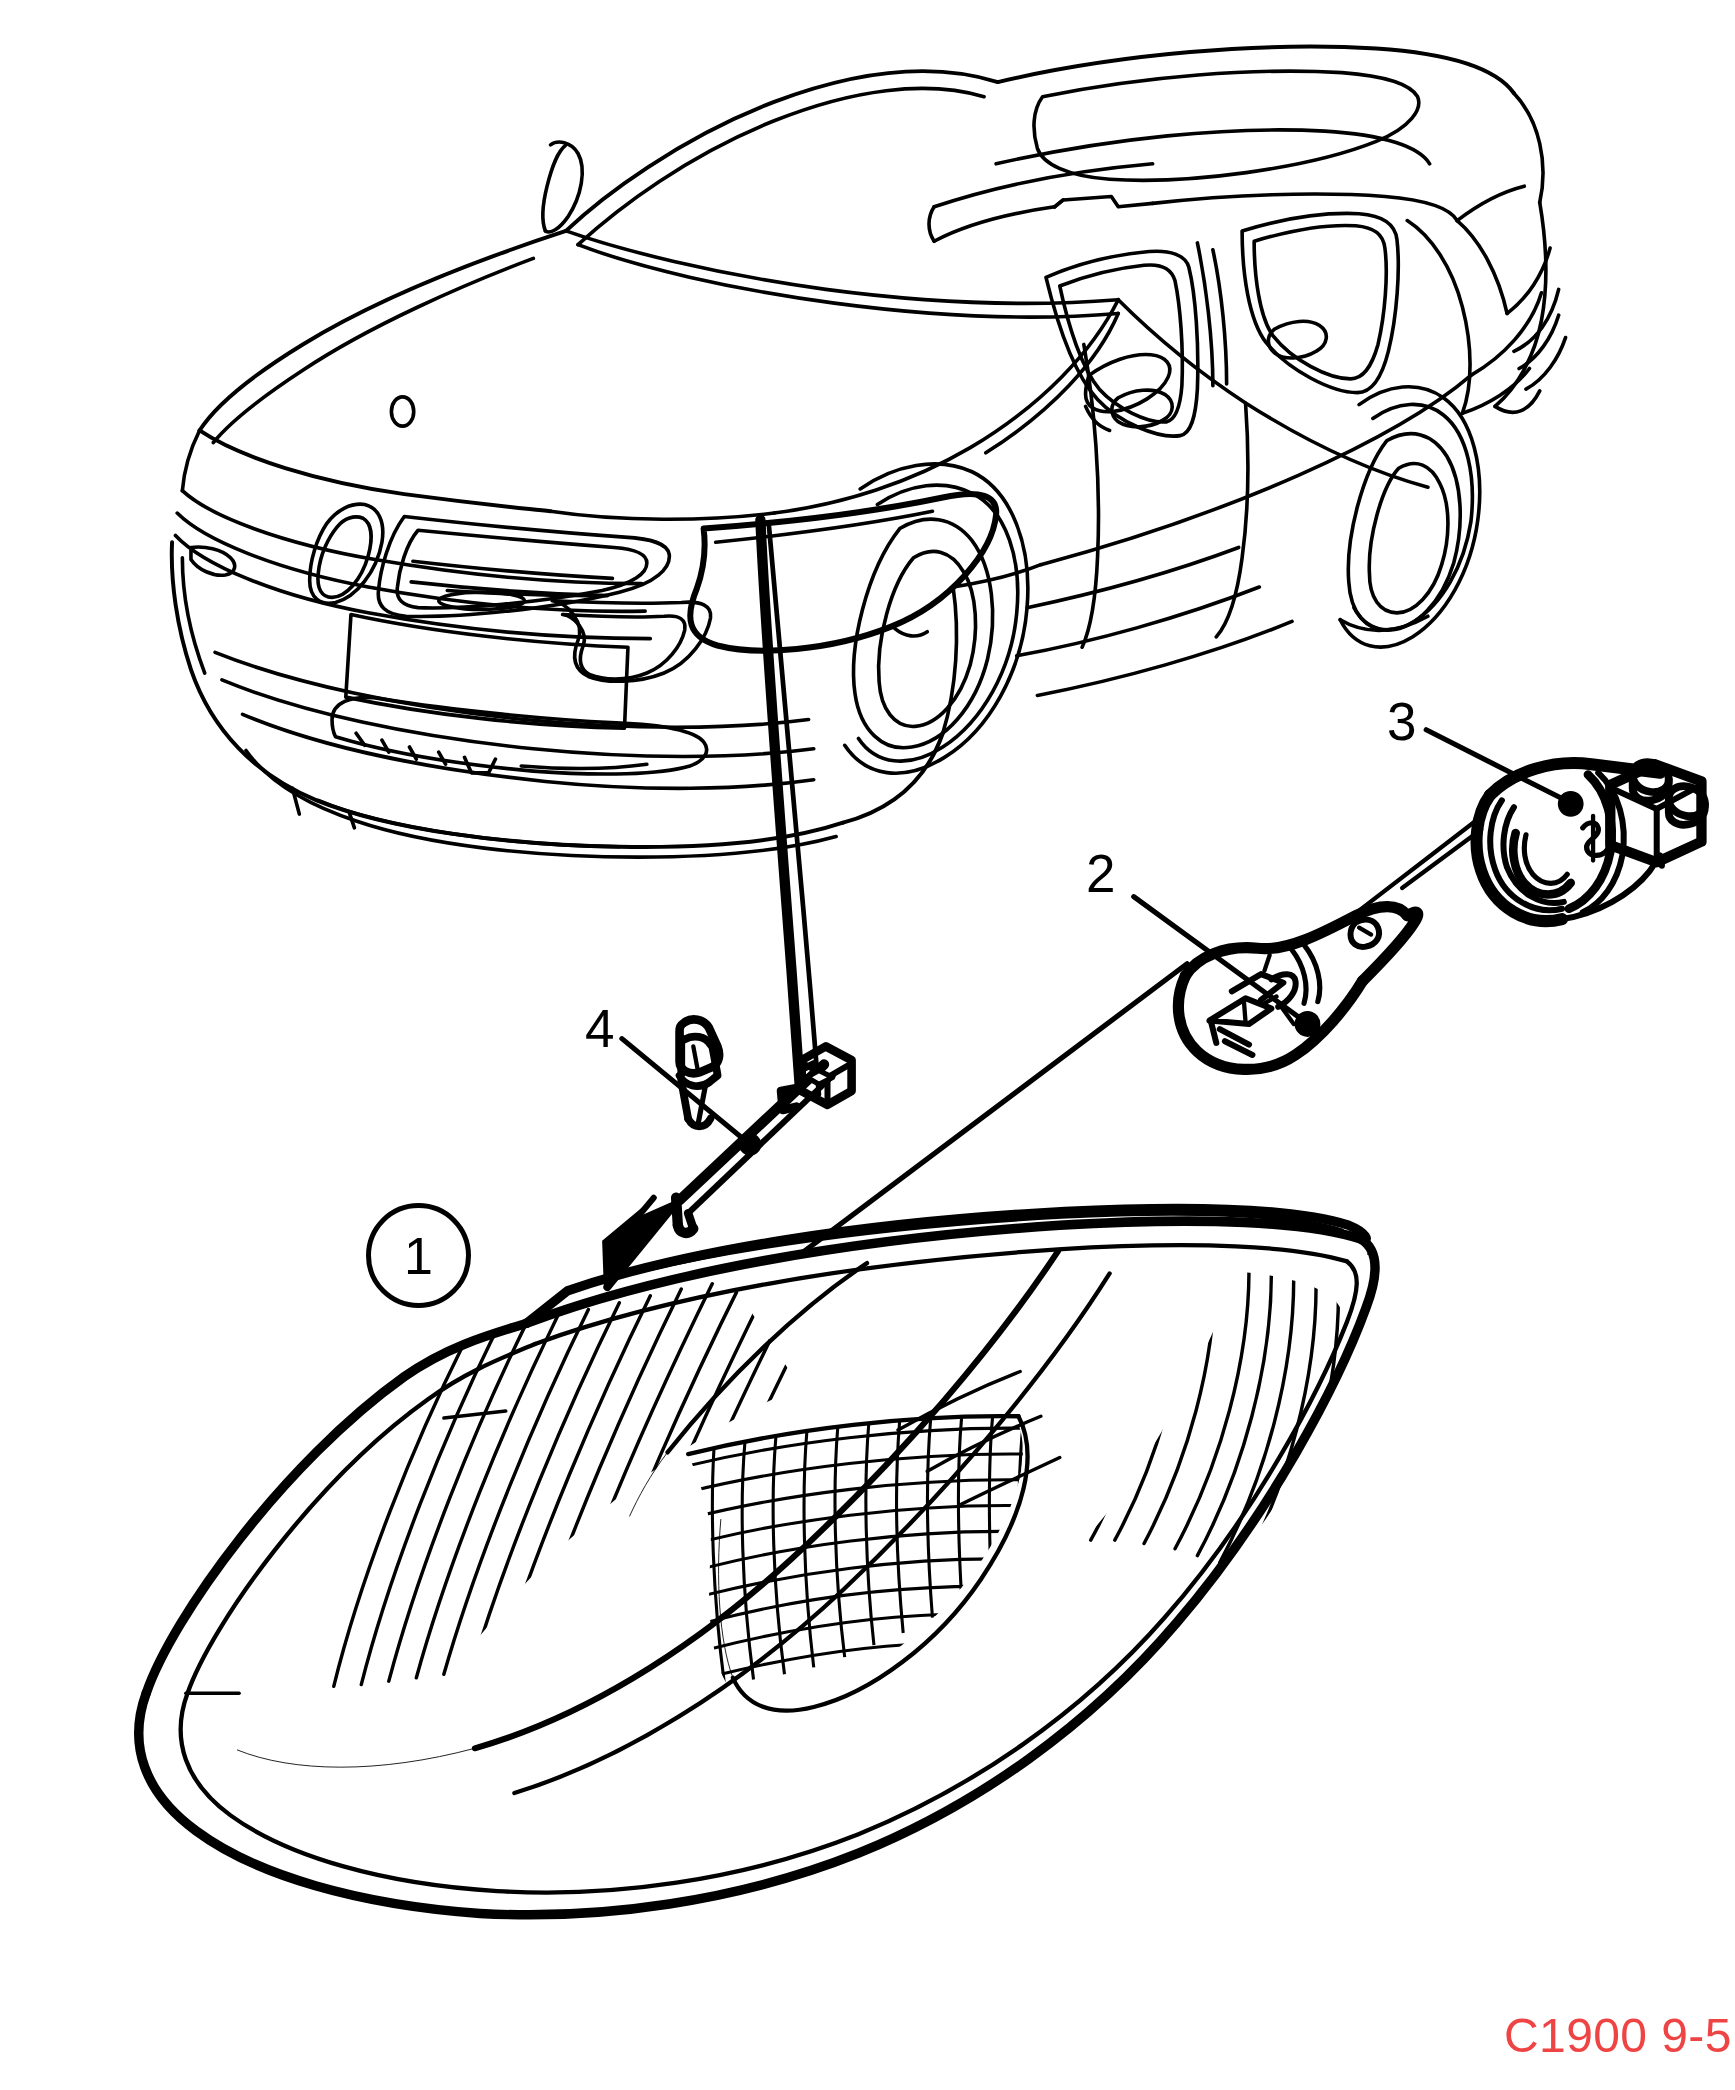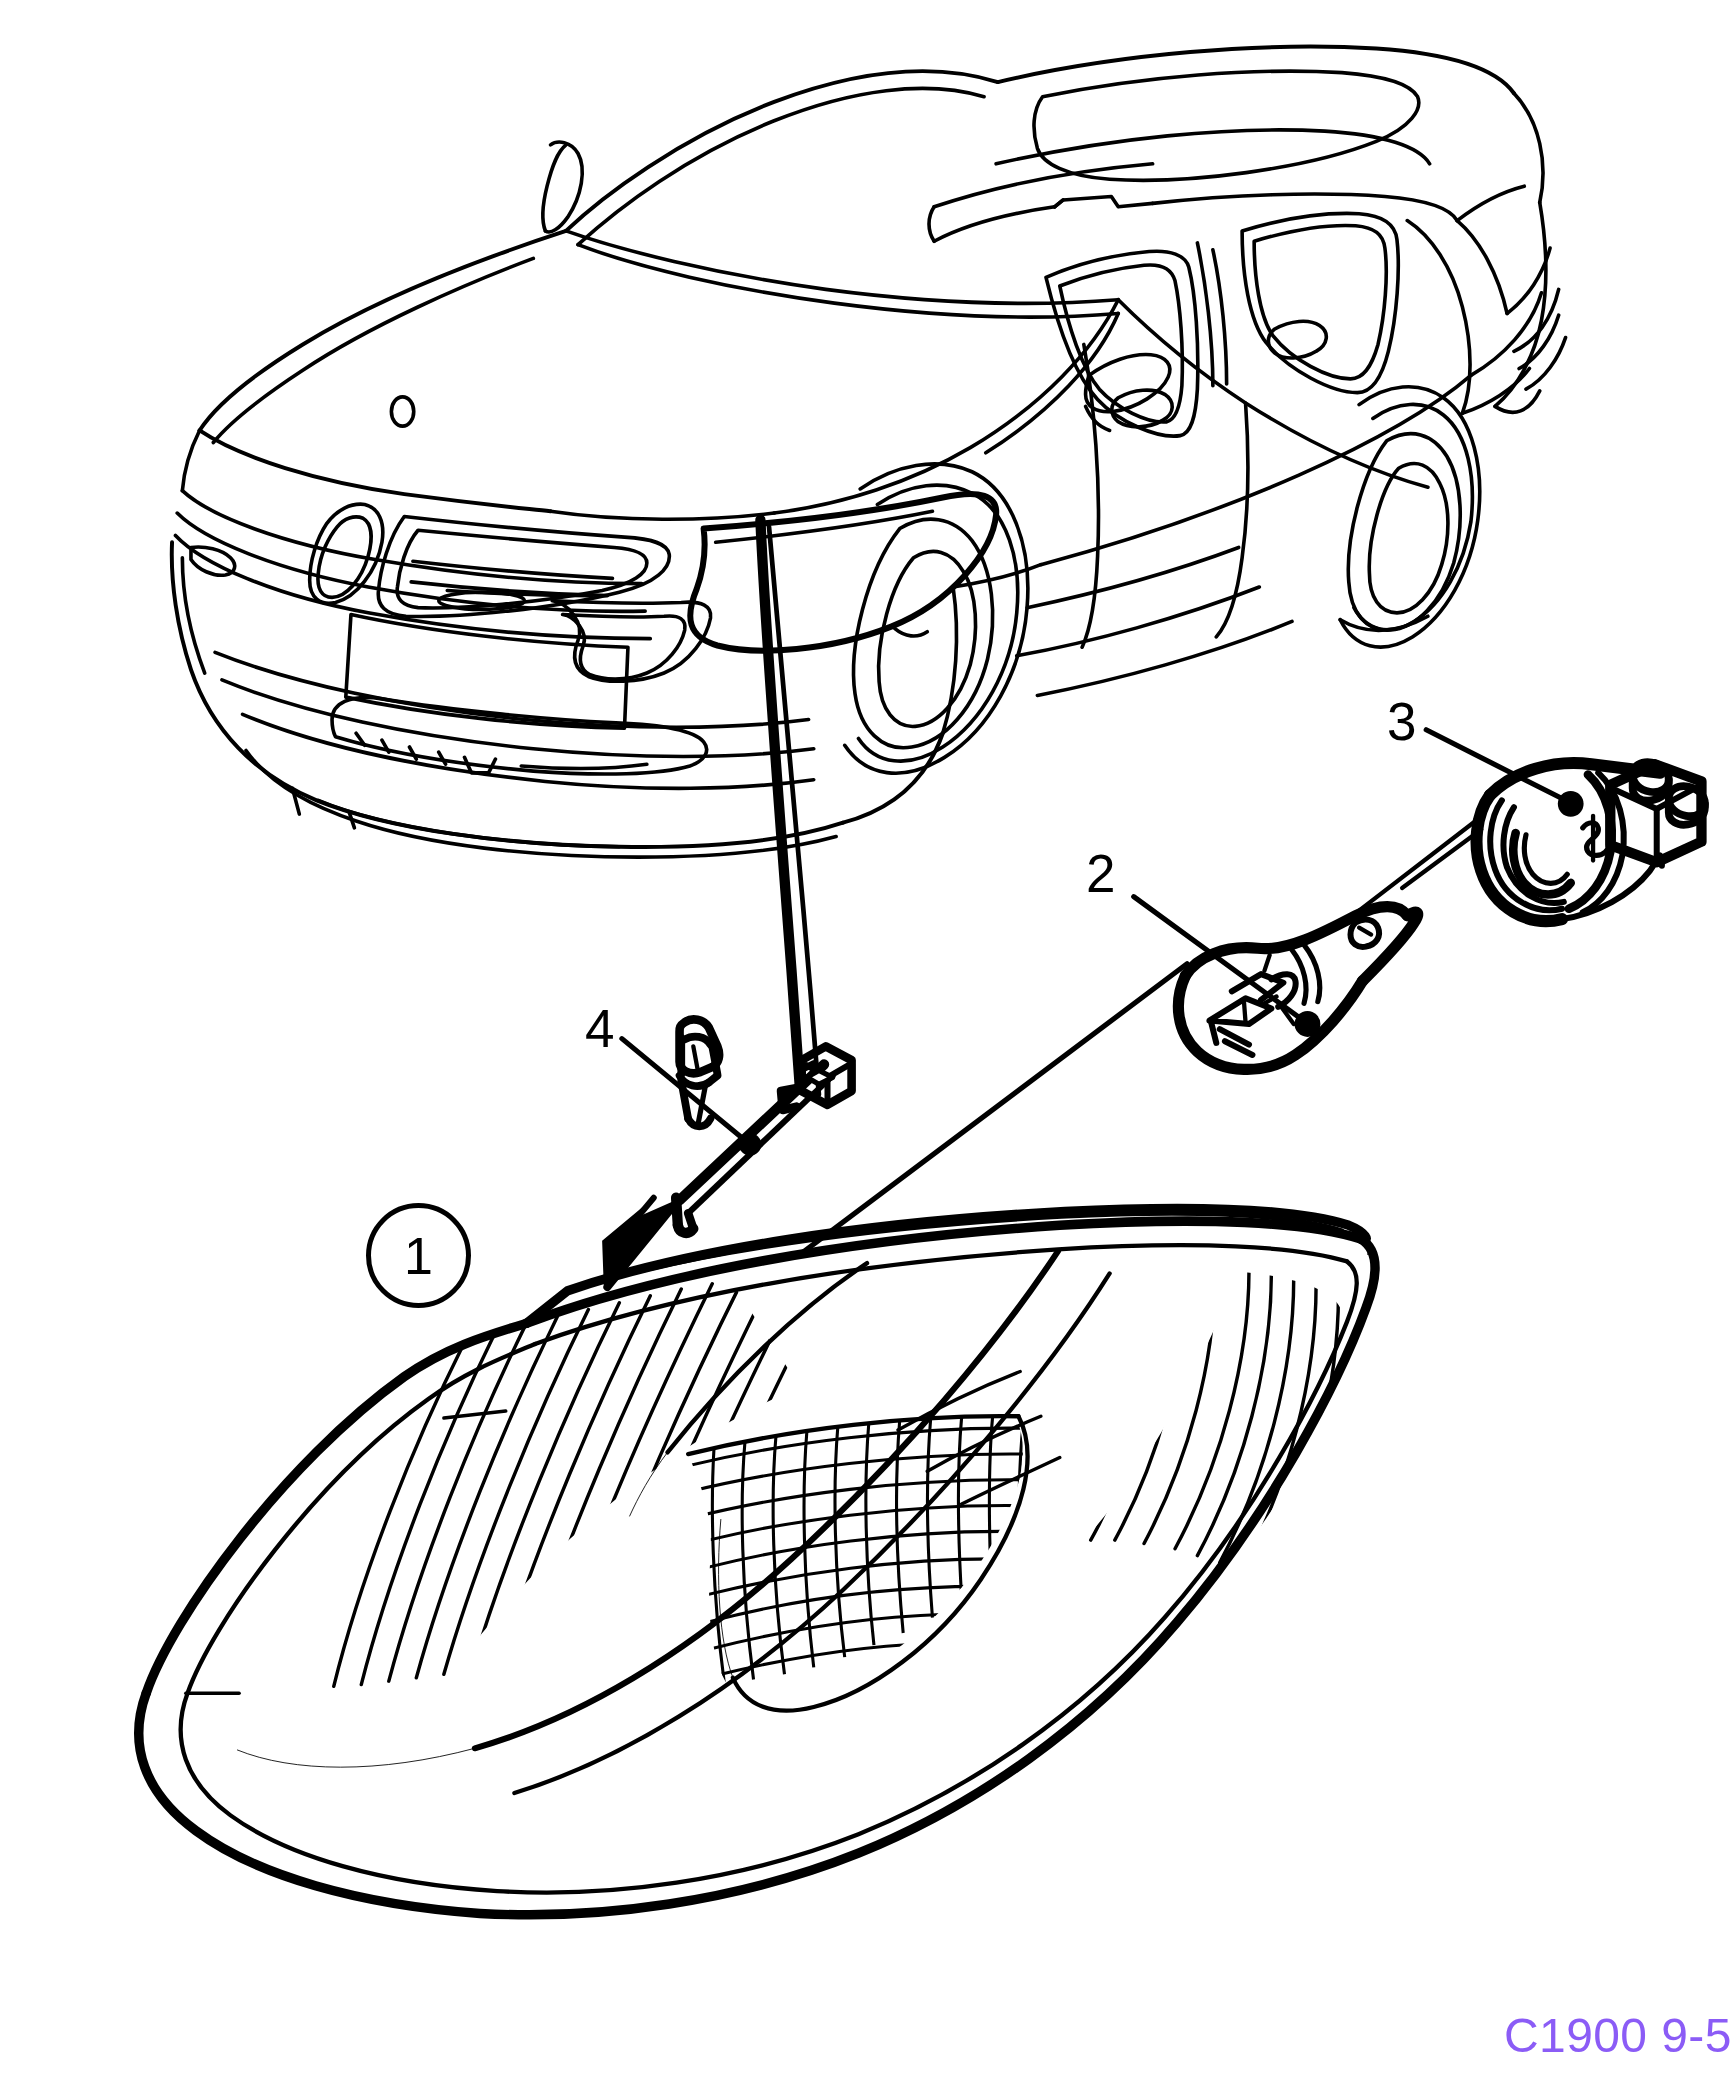--- a/index.html
+++ b/index.html
@@ -20,21 +20,21 @@
     line-height:1;
     color:#000;
     font-weight:400;
     user-select:none;
   }
   .caption{
     position:absolute;
     font-family:"Liberation Sans", sans-serif;
     font-size:48px;
     letter-spacing:0.4px;
-    color:#8b5cf6;
+    color:#ef4444;
   }
   .circ-label{
     position:absolute;
     display:flex;align-items:center;justify-content:center;
     border:5.2px solid #000;border-radius:50%;
     font-size:52px;
     background:#fff;
   }
 </style>
 </head>

